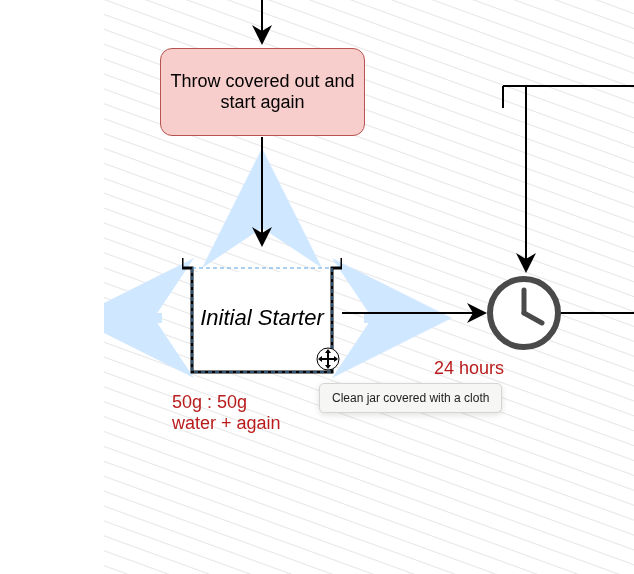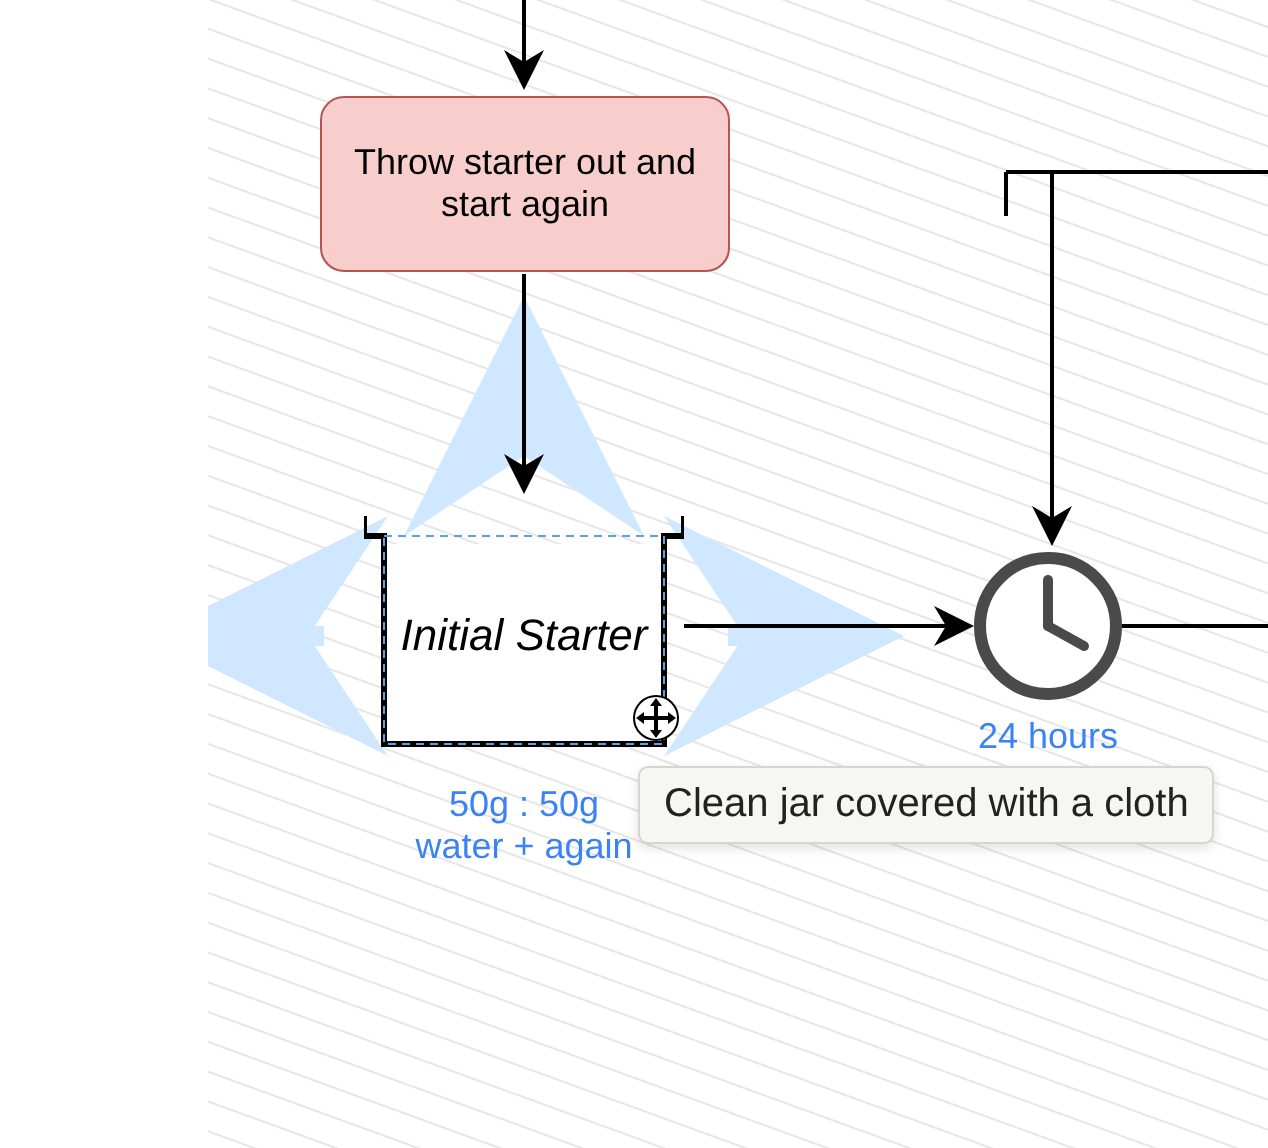--- a/index.html
+++ b/index.html
@@ -72,41 +72,40 @@
     left: 0;
     top: 0;
   }
   .initial-starter-label {
     position: relative;
     z-index: 2;
   }
   .caption {
     position: absolute;
     font-size: 18px;
-    text-align: center;
-    color: #3b82f6;
+    color: #b91c1c;
     width: 180px;
   }
   .move-icon {
     position: absolute;
     left: 212px;
     top: 347px;
     width: 24px;
     height: 24px;
     z-index: 5;
   }
   .tooltip {
     position: absolute;
     left: 215px;
     top: 383px;
     background: #f6f6f4;
     border: 1px solid #d6d5d2;
     border-radius: 5px;
     padding: 7px 12px;
-    font-size: 20px;
+    font-size: 12px;
     color: #222;
     box-shadow: 0 2px 6px rgba(0,0,0,0.12);
     z-index: 10;
     white-space: nowrap;
   }
 </style>
 </head>
 <body>
 
 <div class="stage">
@@ -151,21 +150,21 @@
       <line x1="422" y1="86" x2="422" y2="271" stroke="#000" stroke-width="2" marker-end="url(#arrowhead)"></line>
     </svg>
 
     <svg class="canvas-svg" width="530" height="574">
       <path d="M 399 86 L 530 86" stroke="#000" stroke-width="2" fill="none"></path>
       <path d="M 399 86 L 399 108" stroke="#000" stroke-width="2" fill="none"></path>
       <rect x="399" y="86" width="131" height="130" fill="#ffffff" opacity="0"></rect>
     </svg>
 
     <div class="node node-process" style="left:56px; top:48px; width:205px; height:88px;">
-      <span>Throw starter out and start again</span>
+      <span>Throw covered out and start again</span>
     </div>
 
     <div class="initial-starter">
       <svg width="160" height="120" viewBox="0 0 160 120">
 
         <rect x="10" y="14" width="140" height="100" fill="#ffffff" stroke="none"></rect>
         <path d="M 0 0 L 0 10 L 10 10 L 10 114 L 150 114 L 150 10 L 160 10 L 160 0" fill="none" stroke="#000" stroke-width="3"></path>
 
         <rect x="10" y="10" width="140" height="104" fill="none" stroke="#5aa2e0" stroke-width="1" stroke-dasharray="4,3"></rect>
       </svg>

